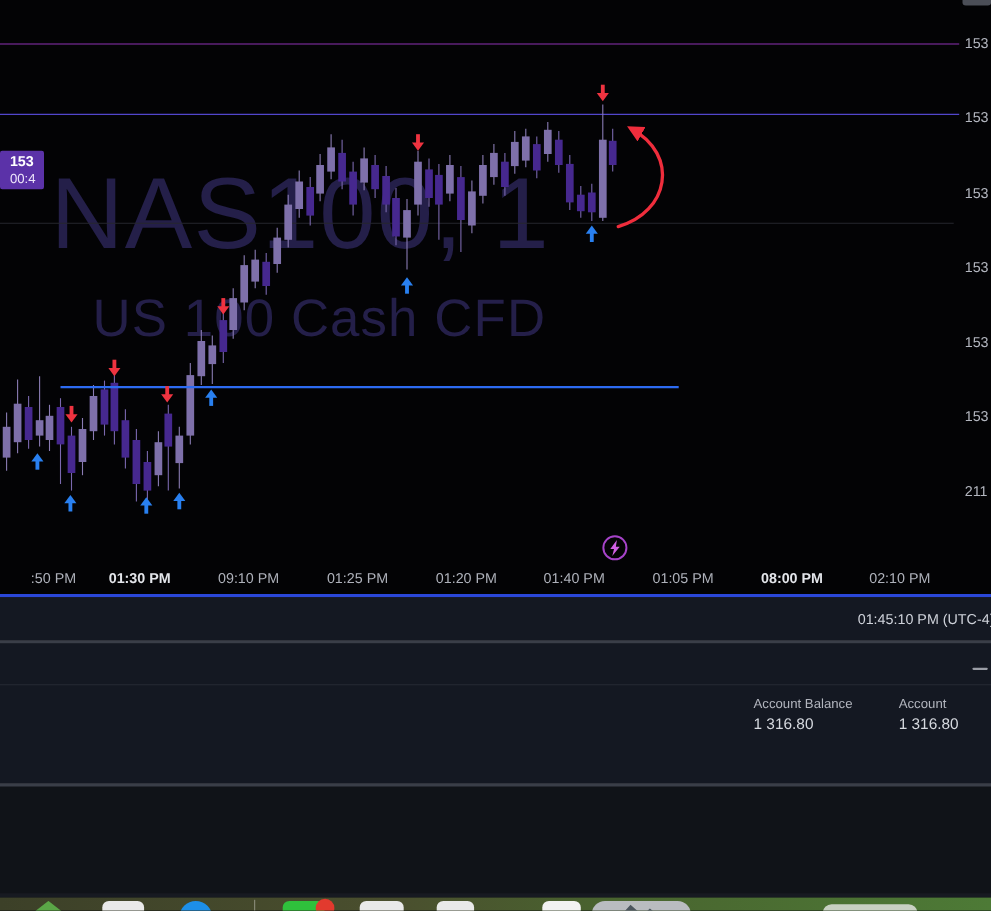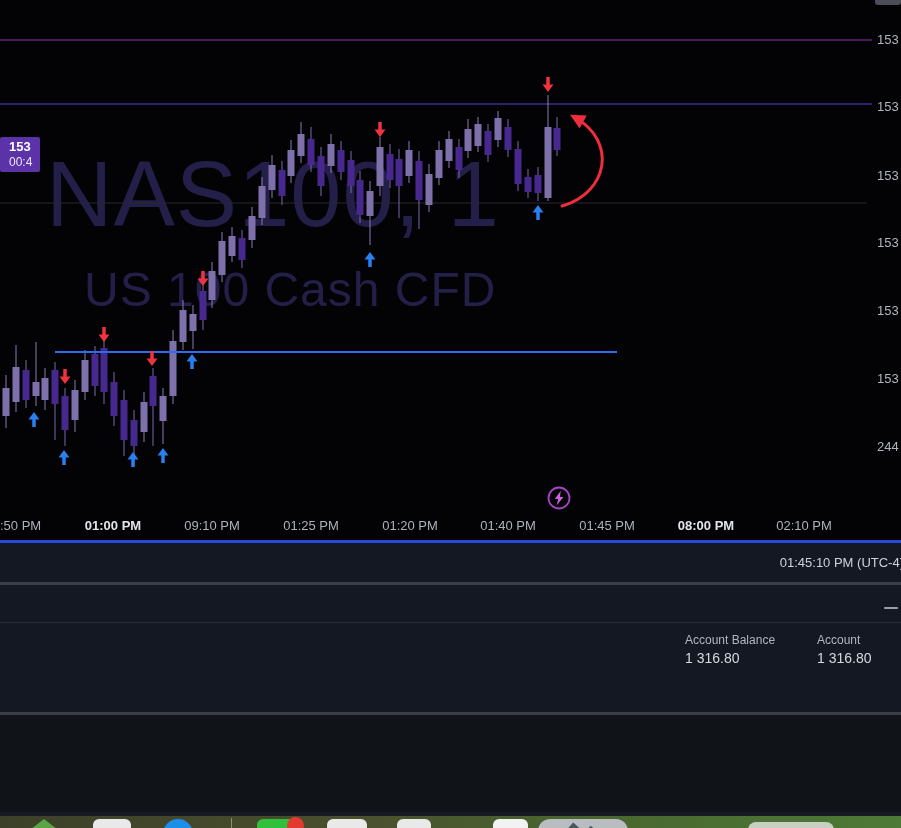--- a/index.html
+++ b/index.html
@@ -17,21 +17,21 @@
   #price-axis{position:absolute;right:0;top:0;width:34px;height:515px;z-index:3;}
   .price-label{position:absolute;left:10px;font-size:13px;color:#b2b5be;white-space:nowrap;}
   #price-badge{position:absolute;left:0;top:137px;width:40px;height:35px;background:#5b32a8;border-radius:2px;
     padding:2px 0 0 9px;z-index:4;}
   #price-badge .bp{font-size:13px;font-weight:700;color:#fff;line-height:16px;white-space:nowrap;}
   #price-badge .bc{font-size:12px;color:#ece4fa;line-height:14px;white-space:nowrap;}
   #axis-widget{position:absolute;right:0;top:0;width:26px;height:5px;background:#4b4e57;border-radius:0 0 3px 3px;z-index:5;}
 
   
   #time-axis{position:absolute;left:0;top:518px;width:867px;height:22px;z-index:3;}
-  .time-label{position:absolute;top:0;font-size:13px;color:#aeb1ba;white-space:nowrap;transform:translateX(-50%);}
+  .time-label{position:absolute;top:0;font-size:13px;color:#aeb1ba;white-space:nowrap;transform:translateX(-50%);padding-left:28px;}
   .time-label.bold{font-weight:700;color:#e3e5ea;}
   .time-label.left-clip{transform:none;}
 
   
   #lightning-btn{position:absolute;left:547px;top:486px;width:24px;height:24px;z-index:4;}
 
   
   #blue-bar{position:absolute;left:0;top:540px;width:901px;height:3px;background:#2a47d9;}
   #clock-row{position:absolute;left:0;top:543px;width:901px;height:39px;background:#141822;}
   #clock{position:absolute;right:-3px;top:12px;font-size:13px;color:#cfd2da;white-space:nowrap;}
@@ -227,36 +227,36 @@
         <path d="M562,206 C608,193 618,141 574,117" fill="none" stroke="#ef2d3c" stroke-width="3" stroke-linecap="round" marker-end="url(#ah)"></path>
       </svg>
 
     <div id="price-axis">
         <div class="price-label" style="top: 32px;">153</div>
         <div class="price-label" style="top: 99px;">153</div>
         <div class="price-label" style="top: 168px;">153</div>
         <div class="price-label" style="top: 235px;">153</div>
         <div class="price-label" style="top: 303px;">153</div>
         <div class="price-label" style="top: 371px;">153</div>
-        <div class="price-label" style="top: 439px;">244</div>
+        <div class="price-label" style="top: 439px;">211</div>
       </div>
     <div id="price-badge">
       <div class="bp">153</div>
       <div class="bc">00:4</div>
     </div>
     <div id="axis-widget"></div>
 
     <div id="time-axis">
         <div class="time-label left-clip" style="left: 0px;">:50 PM</div>
-        <div class="time-label bold" style="left: 113px;">01:00 PM</div>
+        <div class="time-label bold" style="left: 113px;">01:30 PM</div>
         <div class="time-label" style="left: 212px;">09:10 PM</div>
         <div class="time-label" style="left: 311px;">01:25 PM</div>
         <div class="time-label" style="left: 410px;">01:20 PM</div>
         <div class="time-label" style="left: 508px;">01:40 PM</div>
-        <div class="time-label" style="left: 607px;">01:45 PM</div>
+        <div class="time-label" style="left: 607px;">01:05 PM</div>
         <div class="time-label bold" style="left: 706px;">08:00 PM</div>
         <div class="time-label" style="left: 804px; text-align: center;">02:10 PM</div>
       </div>
 
     <div id="lightning-btn">
       <svg width="24" height="24">
         <circle cx="12" cy="12" r="10.5" fill="none" stroke="#a643c9" stroke-width="1.8"></circle>
         <polygon points="13.8,4.8 7.8,13 11.2,13 9.6,19.4 16.4,11 12.9,11" fill="#cf5fe3"></polygon>
       </svg>
     </div>

